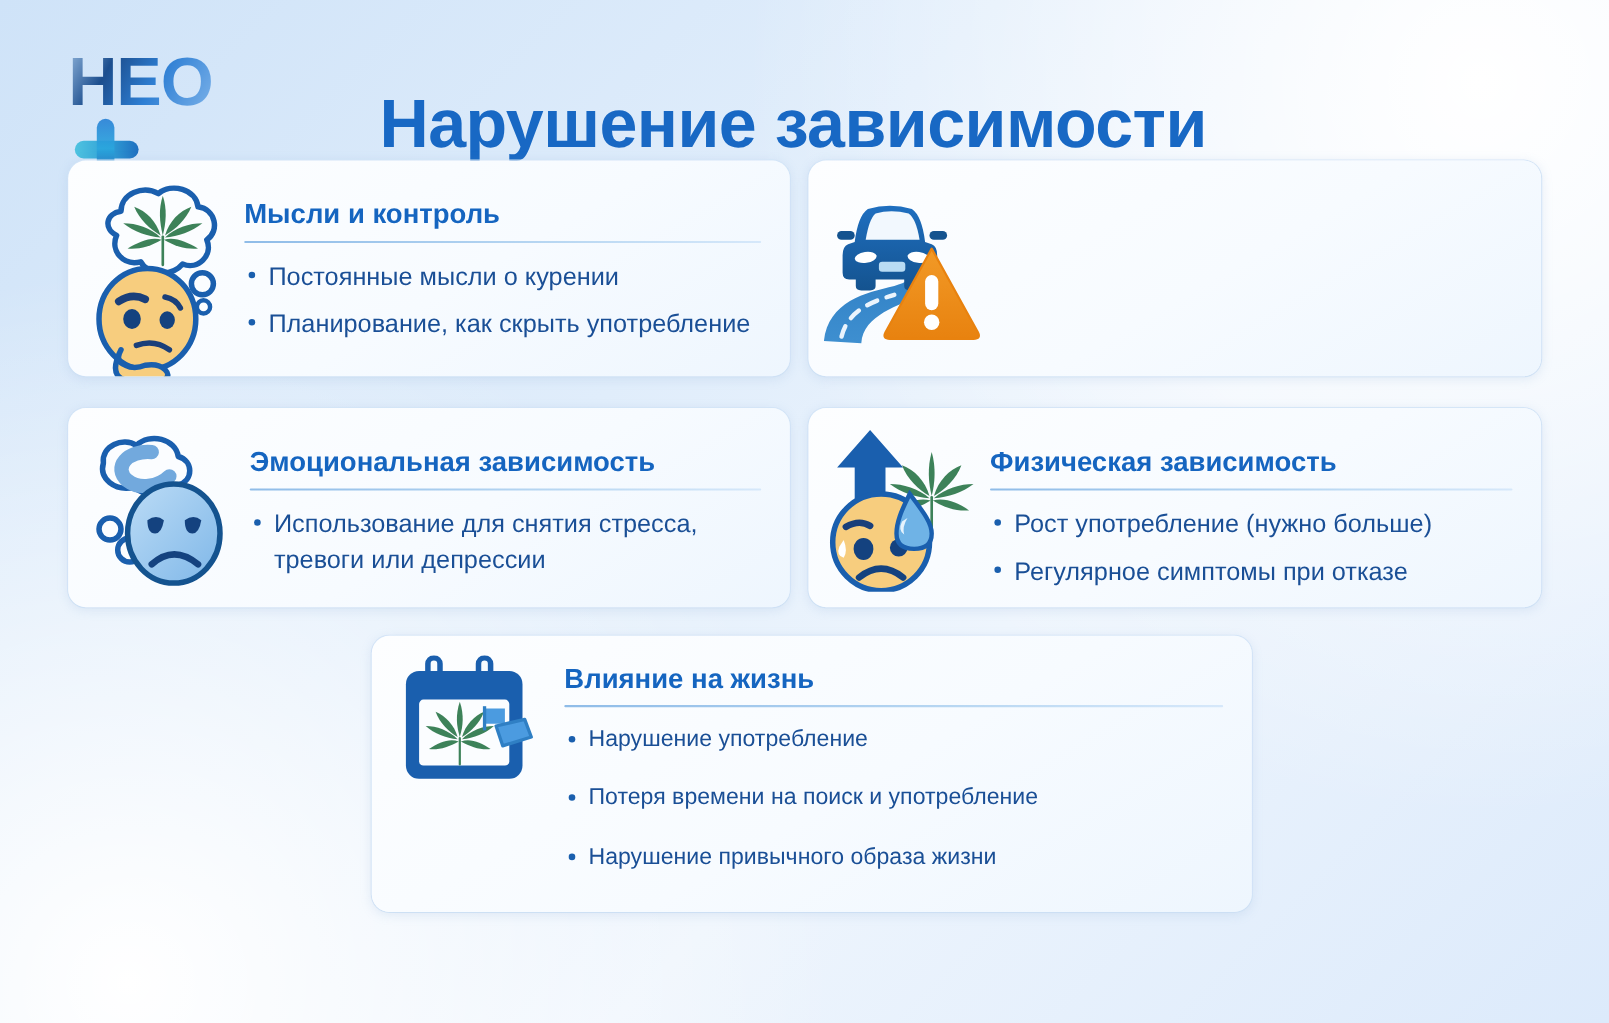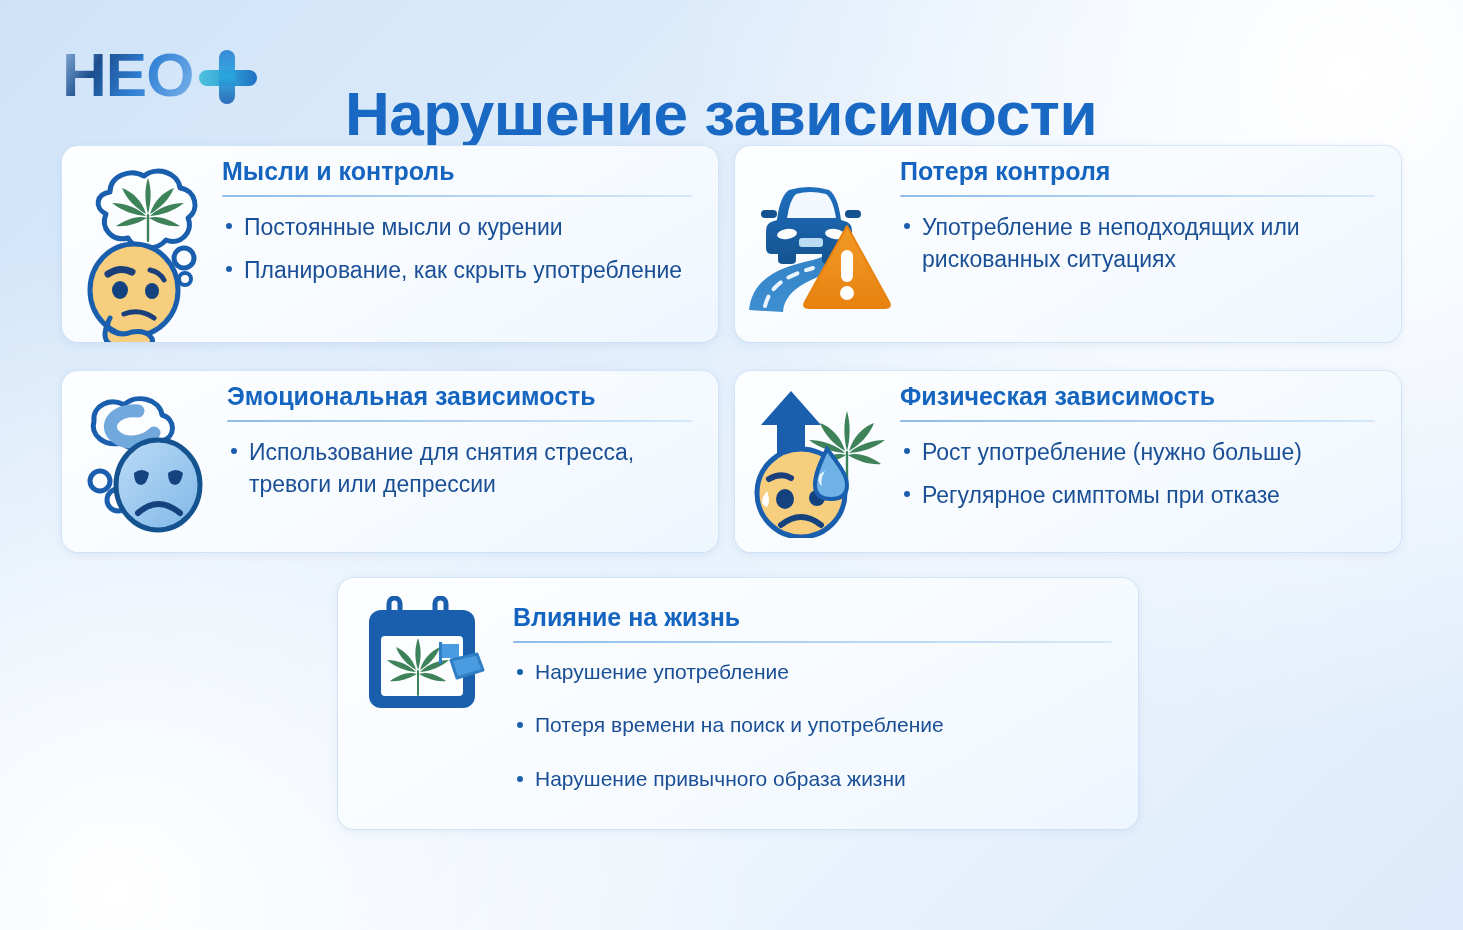--- a/index.html
+++ b/index.html
@@ -29,23 +29,24 @@
     position: absolute;
     left: 0; top: 0;
     width: 1463px;
     height: 140px;
   }
   .logo {
     position: absolute;
     left: 62px;
     top: 44px;
     display: flex;
-    align-items: flex-end;
+    align-items: flex-start;
     gap: 0;
     user-select: none;
+    flex-direction: column;
   }
   .logo-text {
     font-size: 62px;
     font-weight: bold;
     letter-spacing: -1px;
     line-height: 1;
     background: linear-gradient(120deg, #93b7dd 0%, #1c4e8e 28%, #2e7fd4 58%, #7fb4ea 100%);
     -webkit-background-clip: text;
     background-clip: text;
     color: transparent;
@@ -91,21 +92,21 @@
     justify-content: center;
   }
   .card-c1 .card-icon { width: 160px; padding-top: 16px; }
   .card-c2 .card-icon { width: 165px; padding-top: 16px; }
   .card-c3 .card-icon { width: 165px; padding-top: 14px; }
   .card-c4 .card-icon { width: 165px; padding-top: 12px; }
   .card-c5 .card-icon { width: 175px; padding-top: 18px; }
 
   .card-body {
     flex: 1 1 auto;
-    padding-top: 12px;
+    padding-top: 36px;
     padding-right: 26px;
     min-width: 0;
   }
   .card-c5 .card-body { padding-top: 26px; }
 
   .card-heading {
     font-size: 25px;
     font-weight: bold;
     color: #1565c0;
     line-height: 1.1;
@@ -253,27 +254,20 @@
         <rect x="56" y="76" width="24" height="9" rx="3" fill="#b9dcf4"></rect>
 
         <rect x="18" y="48" width="16" height="8" rx="4" fill="#14538f"></rect>
         <rect x="102" y="48" width="16" height="8" rx="4" fill="#14538f"></rect>
 
         <path d="M104 64 L146 140 Q149 146 142 146 L66 146 Q59 146 62 140 Z" fill="url(#triGrad)" stroke="#e8820f" stroke-width="2" stroke-linejoin="round"></path>
         <rect x="98" y="88" width="12" height="32" rx="6" fill="#ffffff"></rect>
         <circle cx="104" cy="131" r="7" fill="#ffffff"></circle>
       </svg>
     </div>
-    <div class="card-body">
-      <div class="card-heading">Потеря контроля</div>
-      <div class="heading-rule"></div>
-      <ul class="bullets">
-        <li>Употребление в неподходящих или рискованных ситуациях</li>
-      </ul>
-    </div>
   </div>
 
   <div class="card card-c3">
     <div class="card-icon">
       <svg width="145" height="150" viewBox="0 0 145 150">
         <defs>
           <linearGradient id="faceBlue" x1="0" y1="0" x2="1" y2="1">
             <stop offset="0%" stop-color="#bcdcf6"></stop>
             <stop offset="100%" stop-color="#7fb7e8"></stop>
           </linearGradient>

